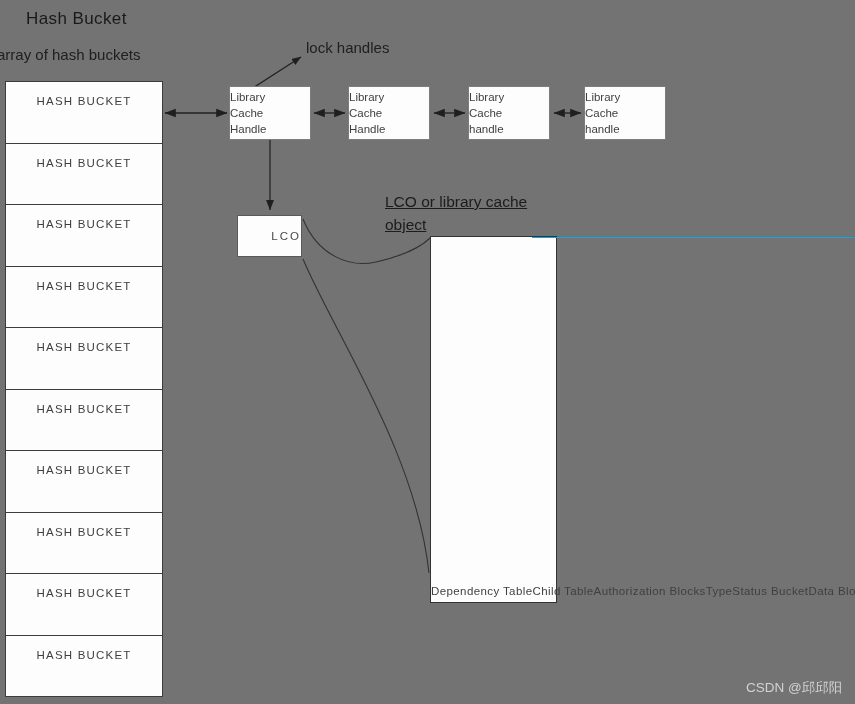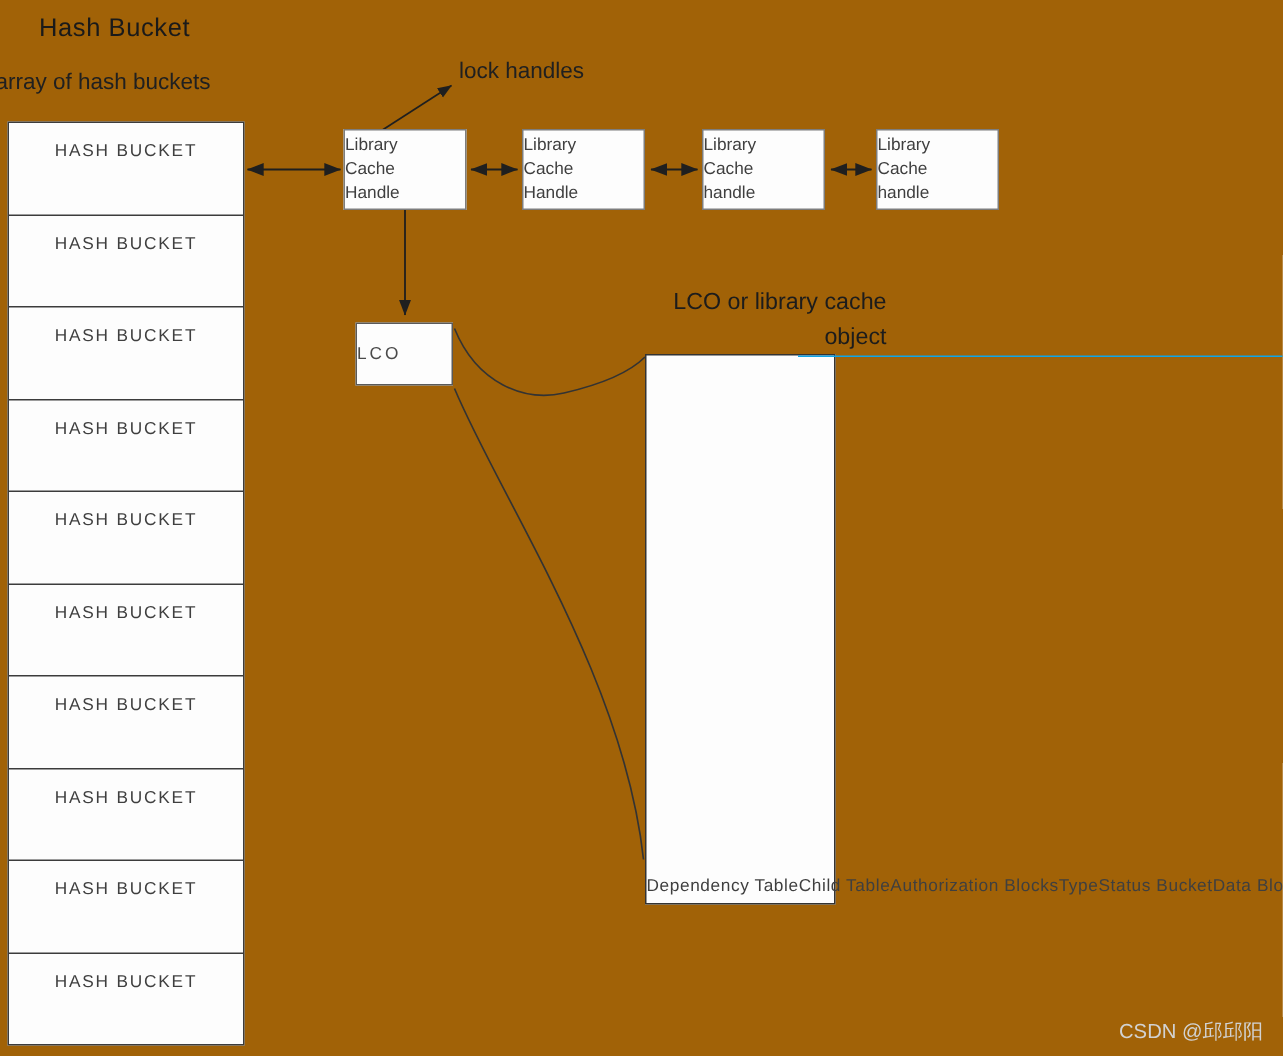--- a/index.html
+++ b/index.html
@@ -1,45 +1,45 @@
 <!DOCTYPE html>
 <html><head>
 <meta charset="utf-8">
 <style>
   html,body{margin:0;padding:0;}
   #stage{
     position:relative;width:855px;height:704px;overflow:hidden;
-    background:#a16207;font-family:"Liberation Sans",sans-serif;
+    background:#737373;font-family:"Liberation Sans",sans-serif;
   }
   .txt{position:absolute;color:#1e1e1e;}
   #main-title{left:26px;top:9px;font-size:17px;letter-spacing:.4px;color:#1a1a1a;}
   #array-label{left:-3px;top:46px;font-size:15px;color:#202020;}
   #lock-label{left:306px;top:39px;font-size:15px;color:#202020;}
-  #lco-object-label{left:385px;top:190px;width:206px;text-align:right;
-    font-size:15.5px;line-height:23px;white-space:pre-line;color:#1c1c1c;}
+  #lco-object-label{left:385px;top:190px;width:206px;text-align:left;
+    font-size:15.5px;line-height:23px;white-space:pre-line;color:#1c1c1c;text-decoration:underline;}
   #watermark{left:746px;top:679px;font-size:13.5px;color:#d2d2d2;}
 
   #hash-column{
     position:absolute;left:5px;top:81px;width:156px;height:614px;
     border:1px solid #3c3c3c;display:flex;flex-direction:column;background:#fdfdfd;
   }
   .hash-cell{flex:1;text-align:center;padding-top:13px;box-sizing:border-box;
     font-size:11.5px;letter-spacing:1.2px;color:#3f3f3f;}
   .hash-cell + .hash-cell{border-top:1px solid #3c3c3c;}
 
   .lib-box{
     position:absolute;top:86px;width:82px;height:54px;box-sizing:border-box;
     border:1px solid #7d7d7d;background:#fdfdfd;text-align:left;
     font-size:11.5px;line-height:16px;padding-top:2px;color:#3f3f3f;white-space:pre-line;
   }
   #lib-box-1{left:229px;} #lib-box-2{left:348px;} #lib-box-3{left:468px;} #lib-box-4{left:584px;}
 
   #lco-box{
     position:absolute;left:237px;top:215px;width:65px;height:42px;box-sizing:border-box;
-    border:1px solid #5a5a5a;background:#fdfdfd;text-align:left;
+    border:1px solid #5a5a5a;background:#fdfdfd;text-align:right;
     font-size:11.5px;line-height:40px;letter-spacing:2px;color:#4a4a4a;
   }
 
   #lco-table{
     position:absolute;left:430px;top:236px;width:127px;height:367px;box-sizing:border-box;
     border:1px solid #333;display:flex;background:#fdfdfd;
   }
   .lco-section{flex:1;display:flex;align-items:flex-end;justify-content:center;
     padding-bottom:5px;box-sizing:border-box;font-size:11.5px;letter-spacing:.4px;color:#3f3f3f;
     white-space:nowrap;}

